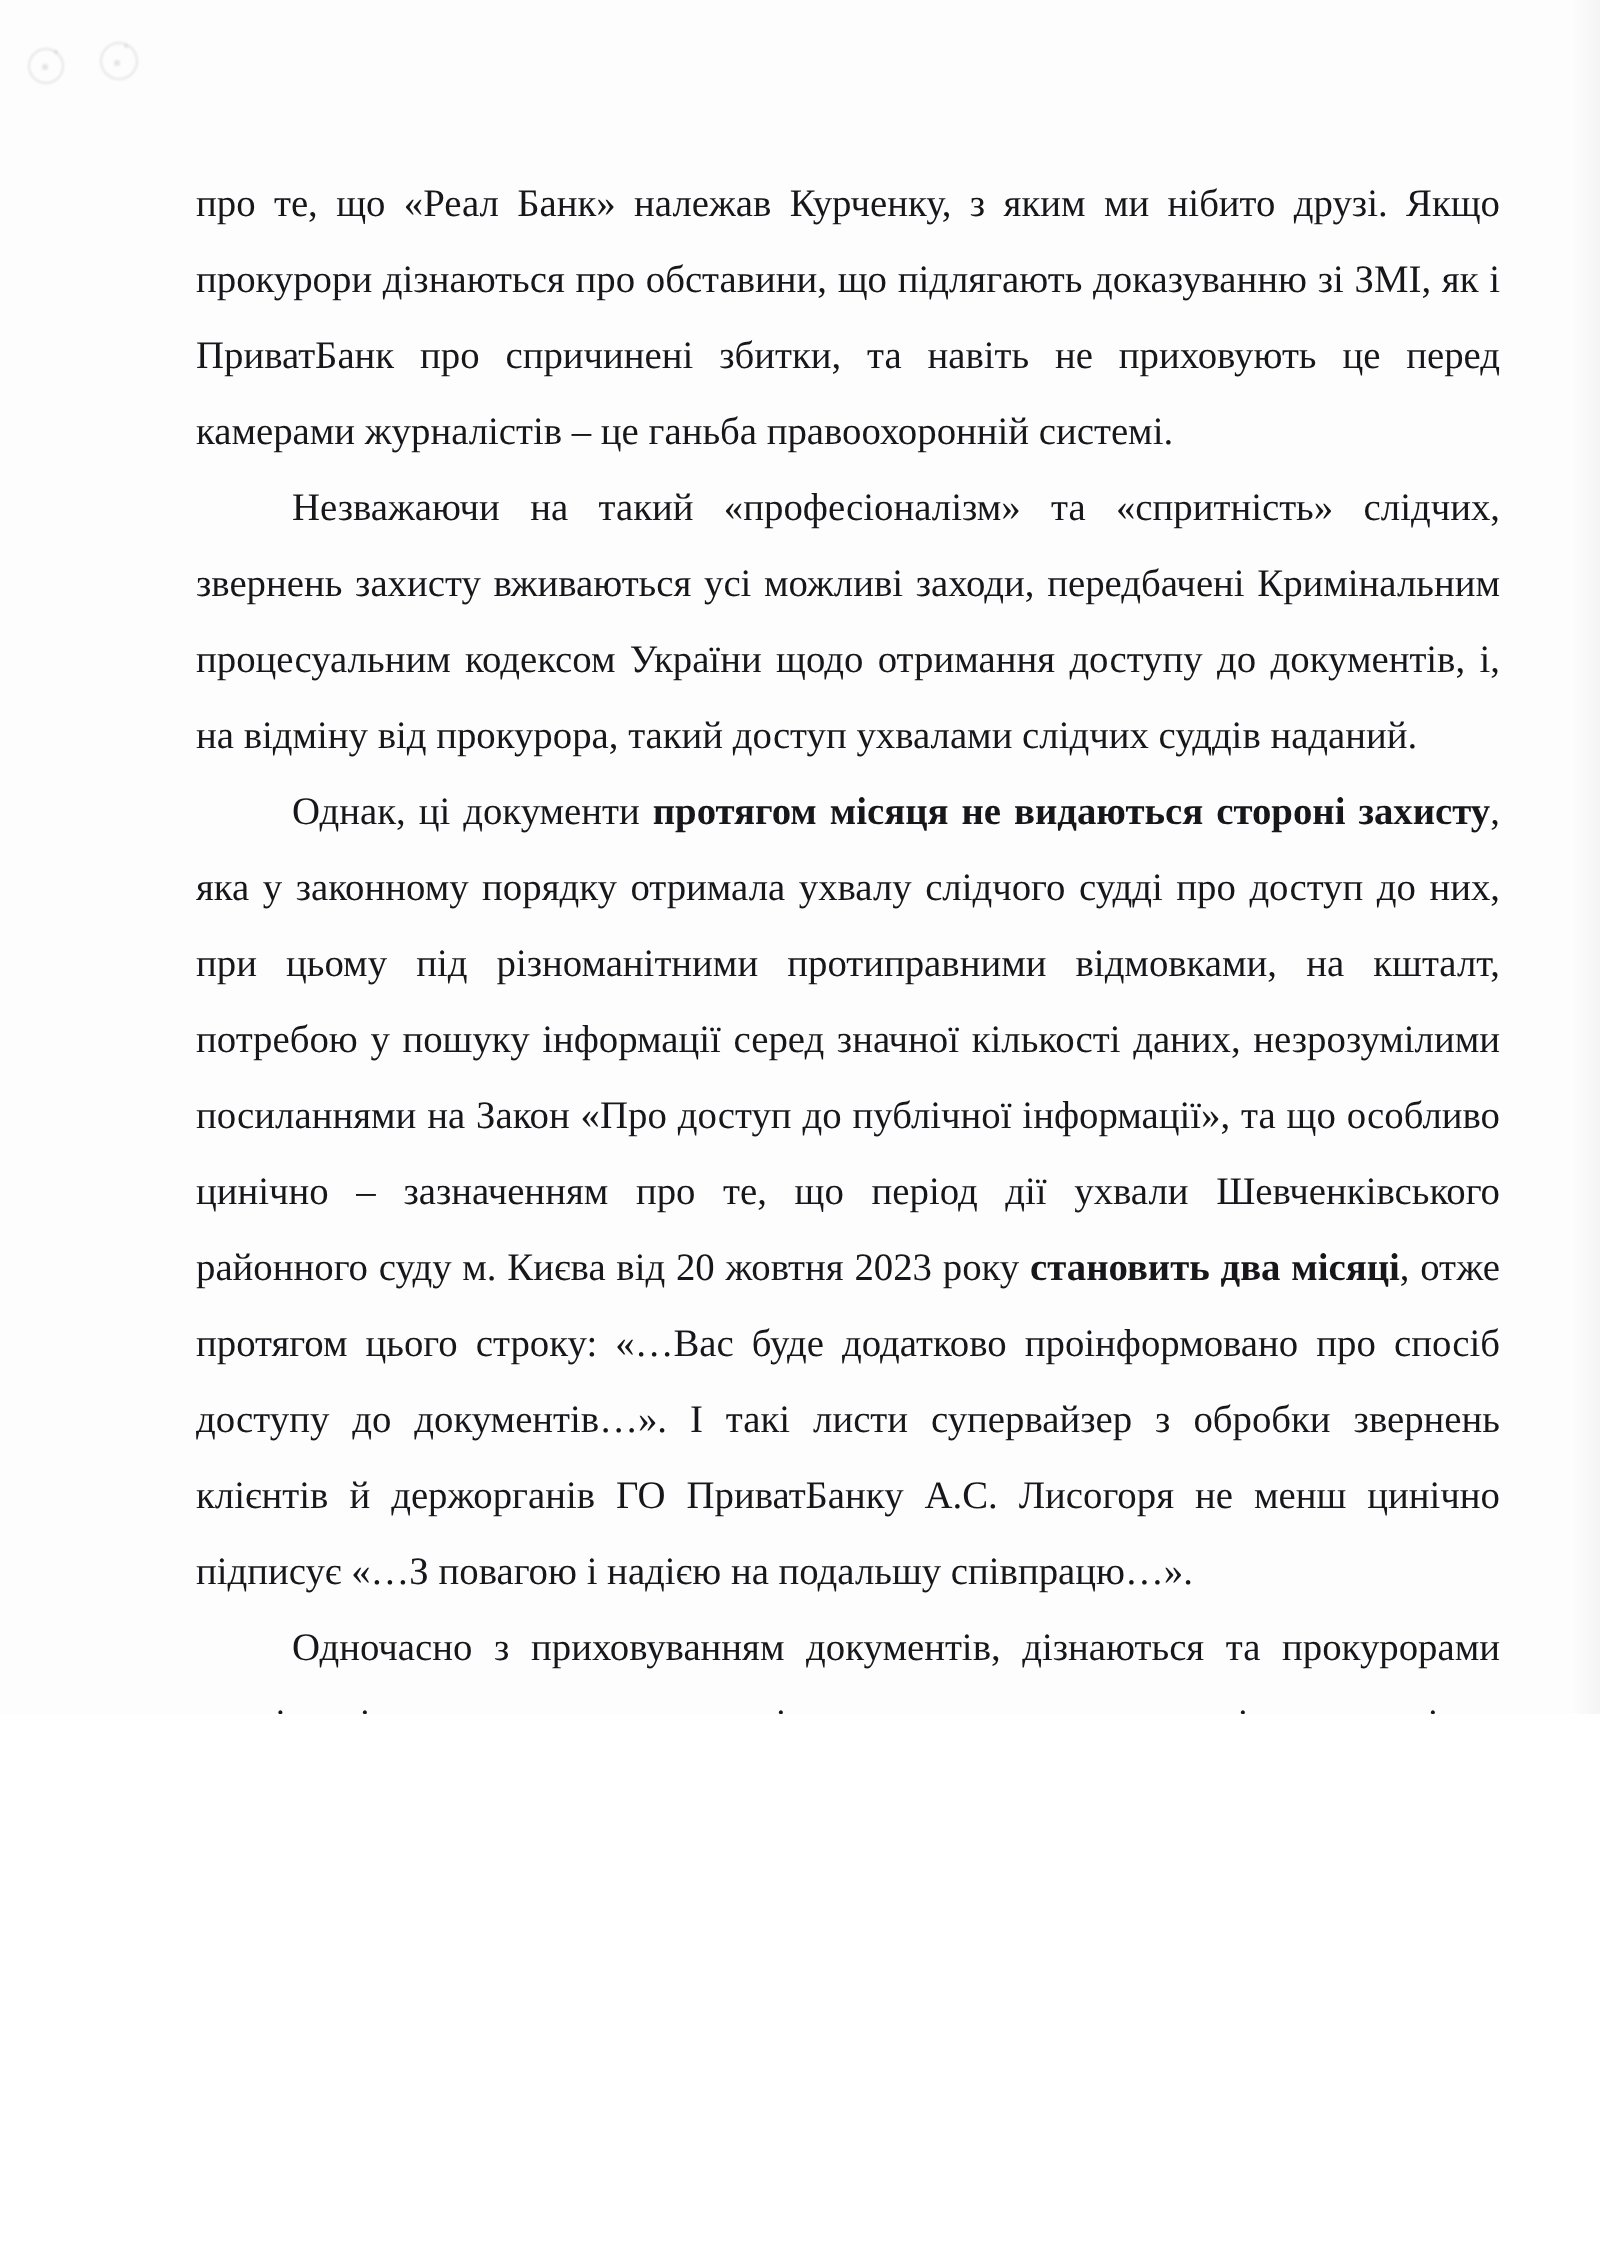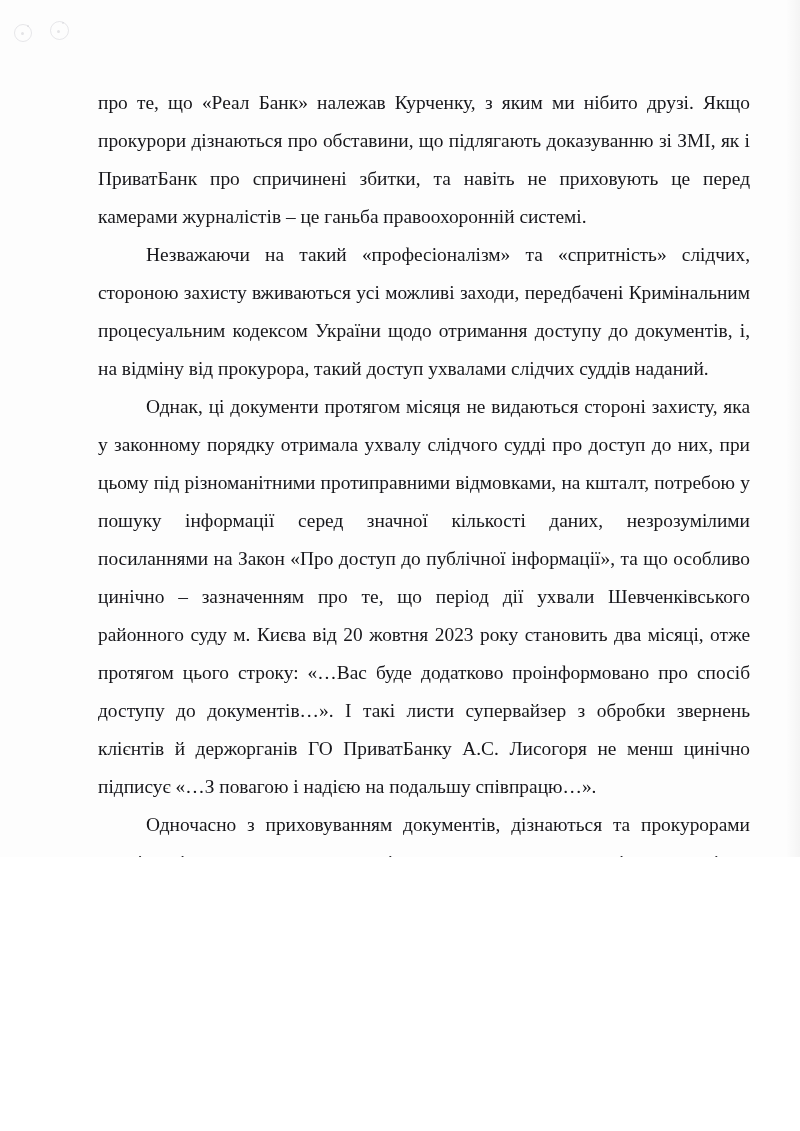--- a/index.html
+++ b/index.html
@@ -65,37 +65,37 @@
     text-justify: inter-word;
     hyphens: none;
   }
 
   
   .para.continuation {
     text-indent: 0;
   }
 
   .para b {
-    font-weight: 400;
+    font-weight: 700;
   }
 </style>
 </head>
 <body>
 
 <div id="page">
 
   <div class="scan-halo" style="left:14px; top:24px; width:16px; height:16px;"></div>
   <div class="scan-speck" style="left:21px; top:32px; width:3px; height:3px;"></div>
   <div class="scan-speck" style="left:27px; top:25px; width:2px; height:2px;"></div>
 
   <div class="scan-halo" style="left:50px; top:21px; width:17px; height:17px;"></div>
   <div class="scan-speck" style="left:57px; top:30px; width:3px; height:3px;"></div>
   <div class="scan-speck" style="left:62px; top:22px; width:2px; height:2px;"></div>
 
   <div id="doc-body">
       <p class="para continuation"><span>про те, що «Реал Банк» належав Курченку, з яким ми нібито друзі. Якщо прокурори дізнаються про обставини, що підлягають доказуванню зі ЗМІ, як і ПриватБанк про спричинені збитки, та навіть не приховують це перед камерами журналістів – це ганьба правоохоронній системі.</span></p>
-      <p class="para"><span>Незважаючи на такий «професіоналізм» та «спритність» слідчих, стороною захисту вживаються усі можливі заходи, передбачені Кримінальним процесуальним кодексом України щодо отримання доступу до документів, і, на відміну від прокурора, такий доступ ухвалами слідчих суддів наданий.</span></p>
+      <p class="para"><span>Незважаючи на такий «професіоналізм» та «спритність» слідчих, звернень захисту вживаються усі можливі заходи, передбачені Кримінальним процесуальним кодексом України щодо отримання доступу до документів, і, на відміну від прокурора, такий доступ ухвалами слідчих суддів наданий.</span></p>
       <p class="para"><span>Однак, ці документи </span><b>протягом місяця не видаються стороні захисту</b><span>, яка у законному порядку отримала ухвалу слідчого судді про доступ до них, при цьому під різноманітними протиправними відмовками, на кшталт, потребою у пошуку інформації серед значної кількості даних, незрозумілими посиланнями на Закон «Про доступ до публічної інформації», та що особливо цинічно – зазначенням про те, що період дії ухвали Шевченківського районного суду м. Києва від 20 жовтня 2023 року </span><b>становить два місяці</b><span>, отже протягом цього строку: «…Вас буде додатково проінформовано про спосіб доступу до документів…».   І такі листи супервайзер з обробки звернень клієнтів й держорганів ГО ПриватБанку А.С. Лисогоря не менш цинічно підписує «…З повагою і надією на подальшу співпрацю…».</span></p>
       <p class="para"><span>Одночасно з приховуванням документів, дізнаються та прокурорами повністю ігноруються засади кримінального провадження, такі як: законність, повага до людської гідності, презумпція невинуватості та забезпечення доведеності вини, забезпечення права на захист, розумність строків тощо.</span></p>
       <p class="para"><span>Вже місяць детективами та прокурорами, яких відповідно до процесуальних документів </span></p>
     </div>
 
 </div>
 
 </body></html>

